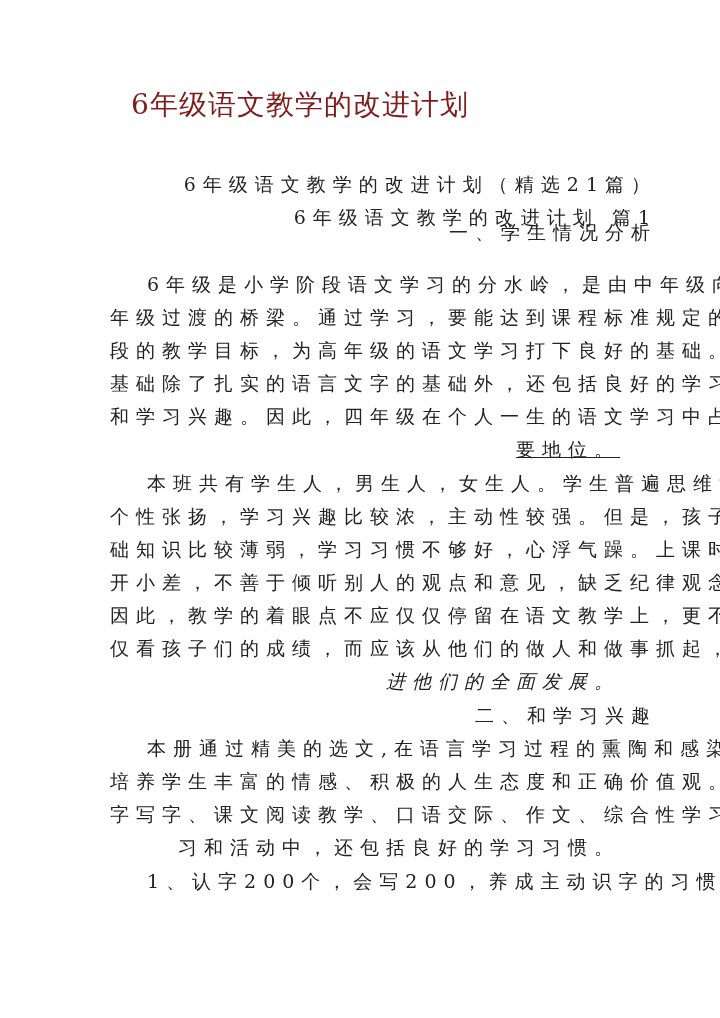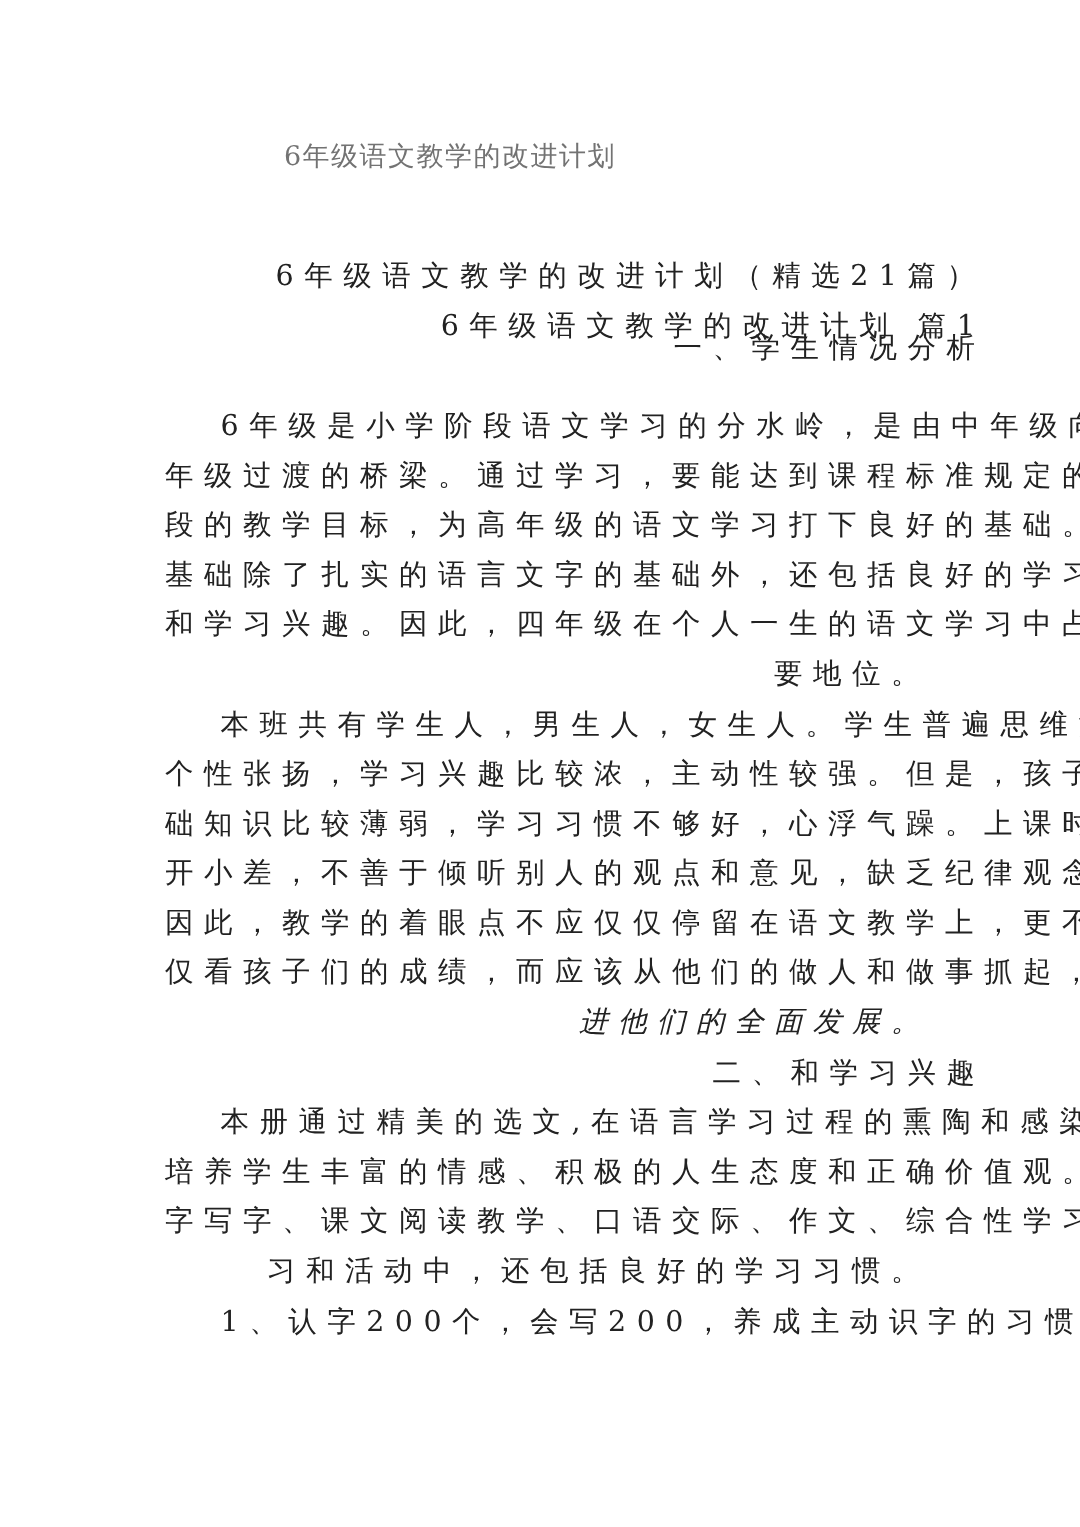--- a/index.html
+++ b/index.html
@@ -1,39 +1,39 @@
 <!DOCTYPE html>
 <html><head>
 <meta charset="utf-8">
 <style>
   html, body { margin: 0; padding: 0; background: #ffffff; }
   body { width: 720px; height: 1018px; position: relative; overflow: hidden;
          font-family: "DejaVu Serif", "Liberation Serif", serif; color: #1a1a1a; }
   .page { position: absolute; left: 0; top: 0; width: 720px; height: 1018px; background: #fff; }
   .title { position: absolute; left: 0; width: 600px; top: 88px; text-align: center;
-           font-size: 18px; line-height: 34px; color: #737373; letter-spacing: 1px; }
+           font-size: 28px; line-height: 34px; color: #7f1d1d; letter-spacing: 1px; }
   .line { position: absolute; left: 110px; width: 510px; font-size: 19px; line-height: 33px;
           white-space: nowrap; letter-spacing: 7px; color: #222; text-align: right; }
   .indent { left: 147px; }
 </style>
 </head>
 <body>
 
 <div class="page">
   <div class="title">6年级语文教学的改进计划</div>
   <div id="body-lines">
       <div class="line indent" style="top: 168px;">6年级语文教学的改进计划（精选21篇）</div>
       <div class="line indent" style="top: 201px;">6年级语文教学的改进计划 篇1</div>
       <div class="line indent" style="top: 216px;">一、学生情况分析</div>
       <div class="line indent" style="top: 268px;">6年级是小学阶段语文学习的分水岭，是由中年级向高</div>
       <div class="line" style="top: 301px;">年级过渡的桥梁。通过学习，要能达到课程标准规定的中年</div>
       <div class="line" style="top: 334px;">段的教学目标，为高年级的语文学习打下良好的基础。这个</div>
       <div class="line" style="top: 367px;">基础除了扎实的语言文字的基础外，还包括良好的学习习惯</div>
       <div class="line" style="top: 400px;">和学习兴趣。因此，四年级在个人一生的语文学习中占有重</div>
-      <div class="line" style="top: 433px;">要地位。</div>
+      <div class="line" style="top: 433px; text-decoration: underline;">要地位。</div>
       <div class="line indent" style="top: 467px;">本班共有学生人，男生人，女生人。学生普遍思维活跃，</div>
       <div class="line" style="top: 500px;">个性张扬，学习兴趣比较浓，主动性较强。但是，孩子们基</div>
       <div class="line" style="top: 533px;">础知识比较薄弱，学习习惯不够好，心浮气躁。上课时容易</div>
       <div class="line" style="top: 566px;">开小差，不善于倾听别人的观点和意见，缺乏纪律观念等。</div>
       <div class="line" style="top: 599px;">因此，教学的着眼点不应仅仅停留在语文教学上，更不能仅</div>
       <div class="line" style="top: 632px;">仅看孩子们的成绩，而应该从他们的做人和做事抓起，以促</div>
       <div class="line" style="top: 665px; font-style: italic;">进他们的全面发展。</div>
       <div class="line indent" style="top: 699px;">二、和学习兴趣</div>
       <div class="line indent" style="top: 732px;">本册通过精美的选文,在语言学习过程的熏陶和感染中，</div>
       <div class="line" style="top: 765px;">培养学生丰富的情感、积极的人生态度和正确价值观。在识</div>

